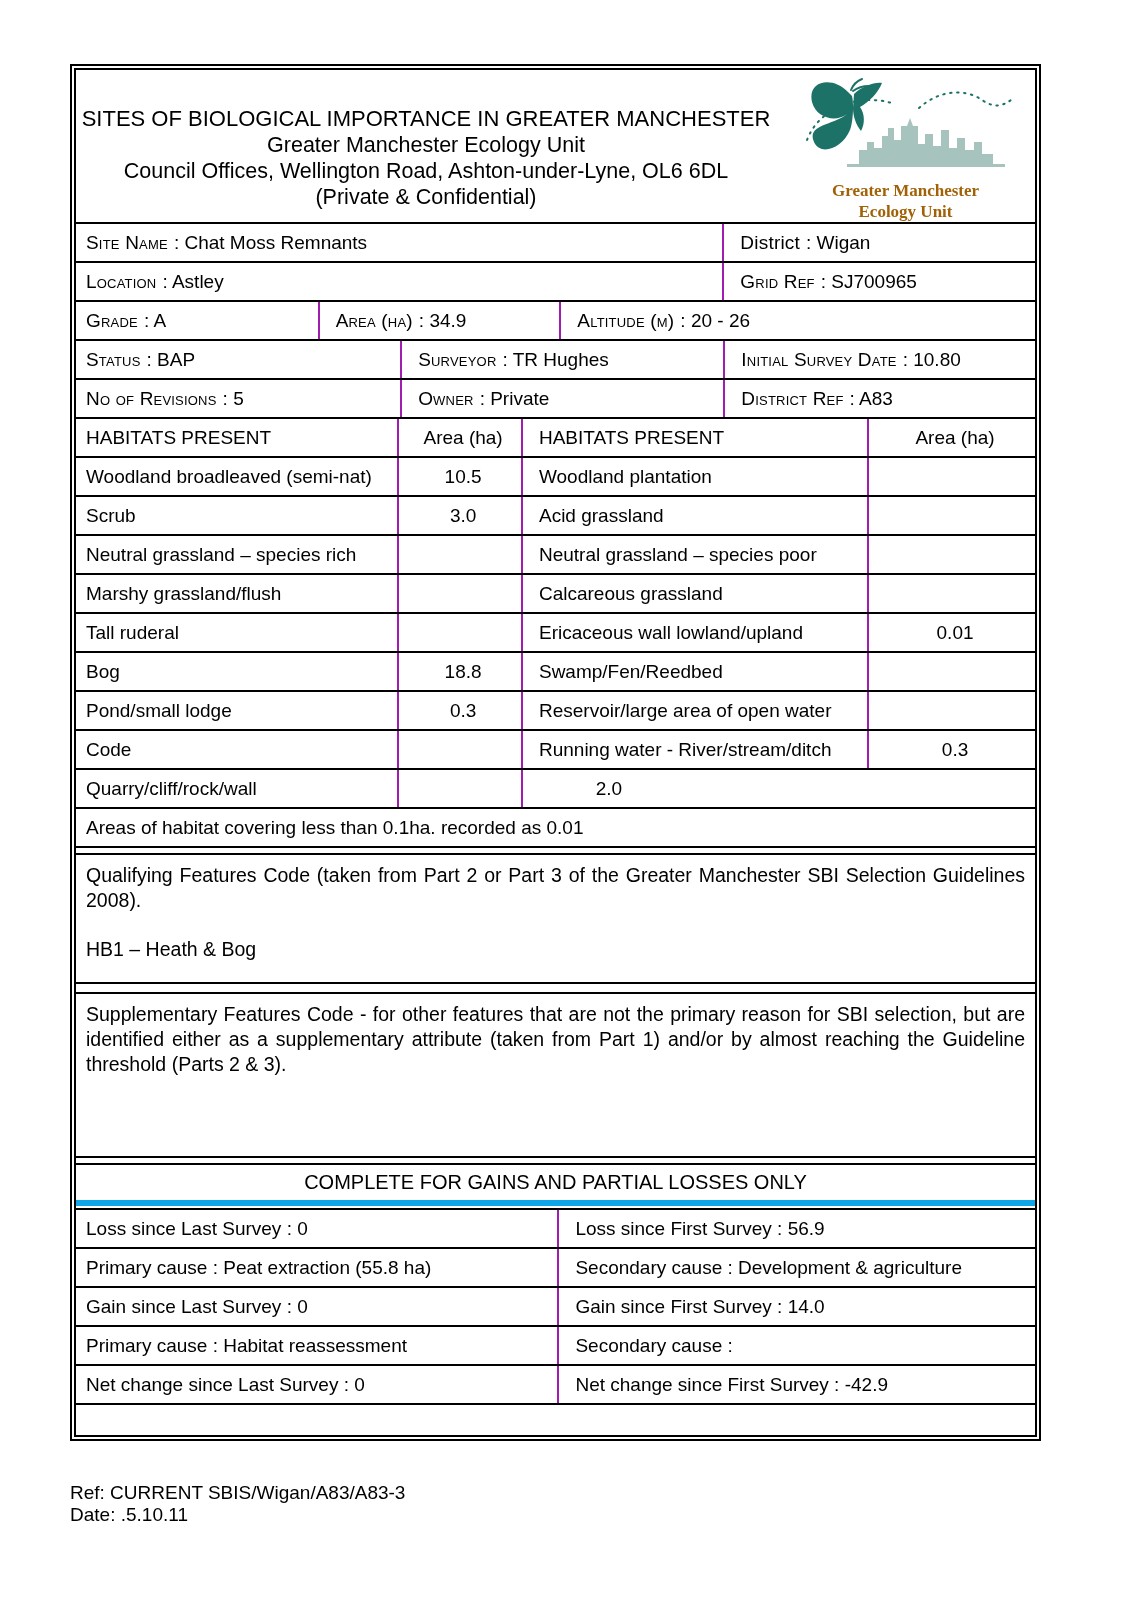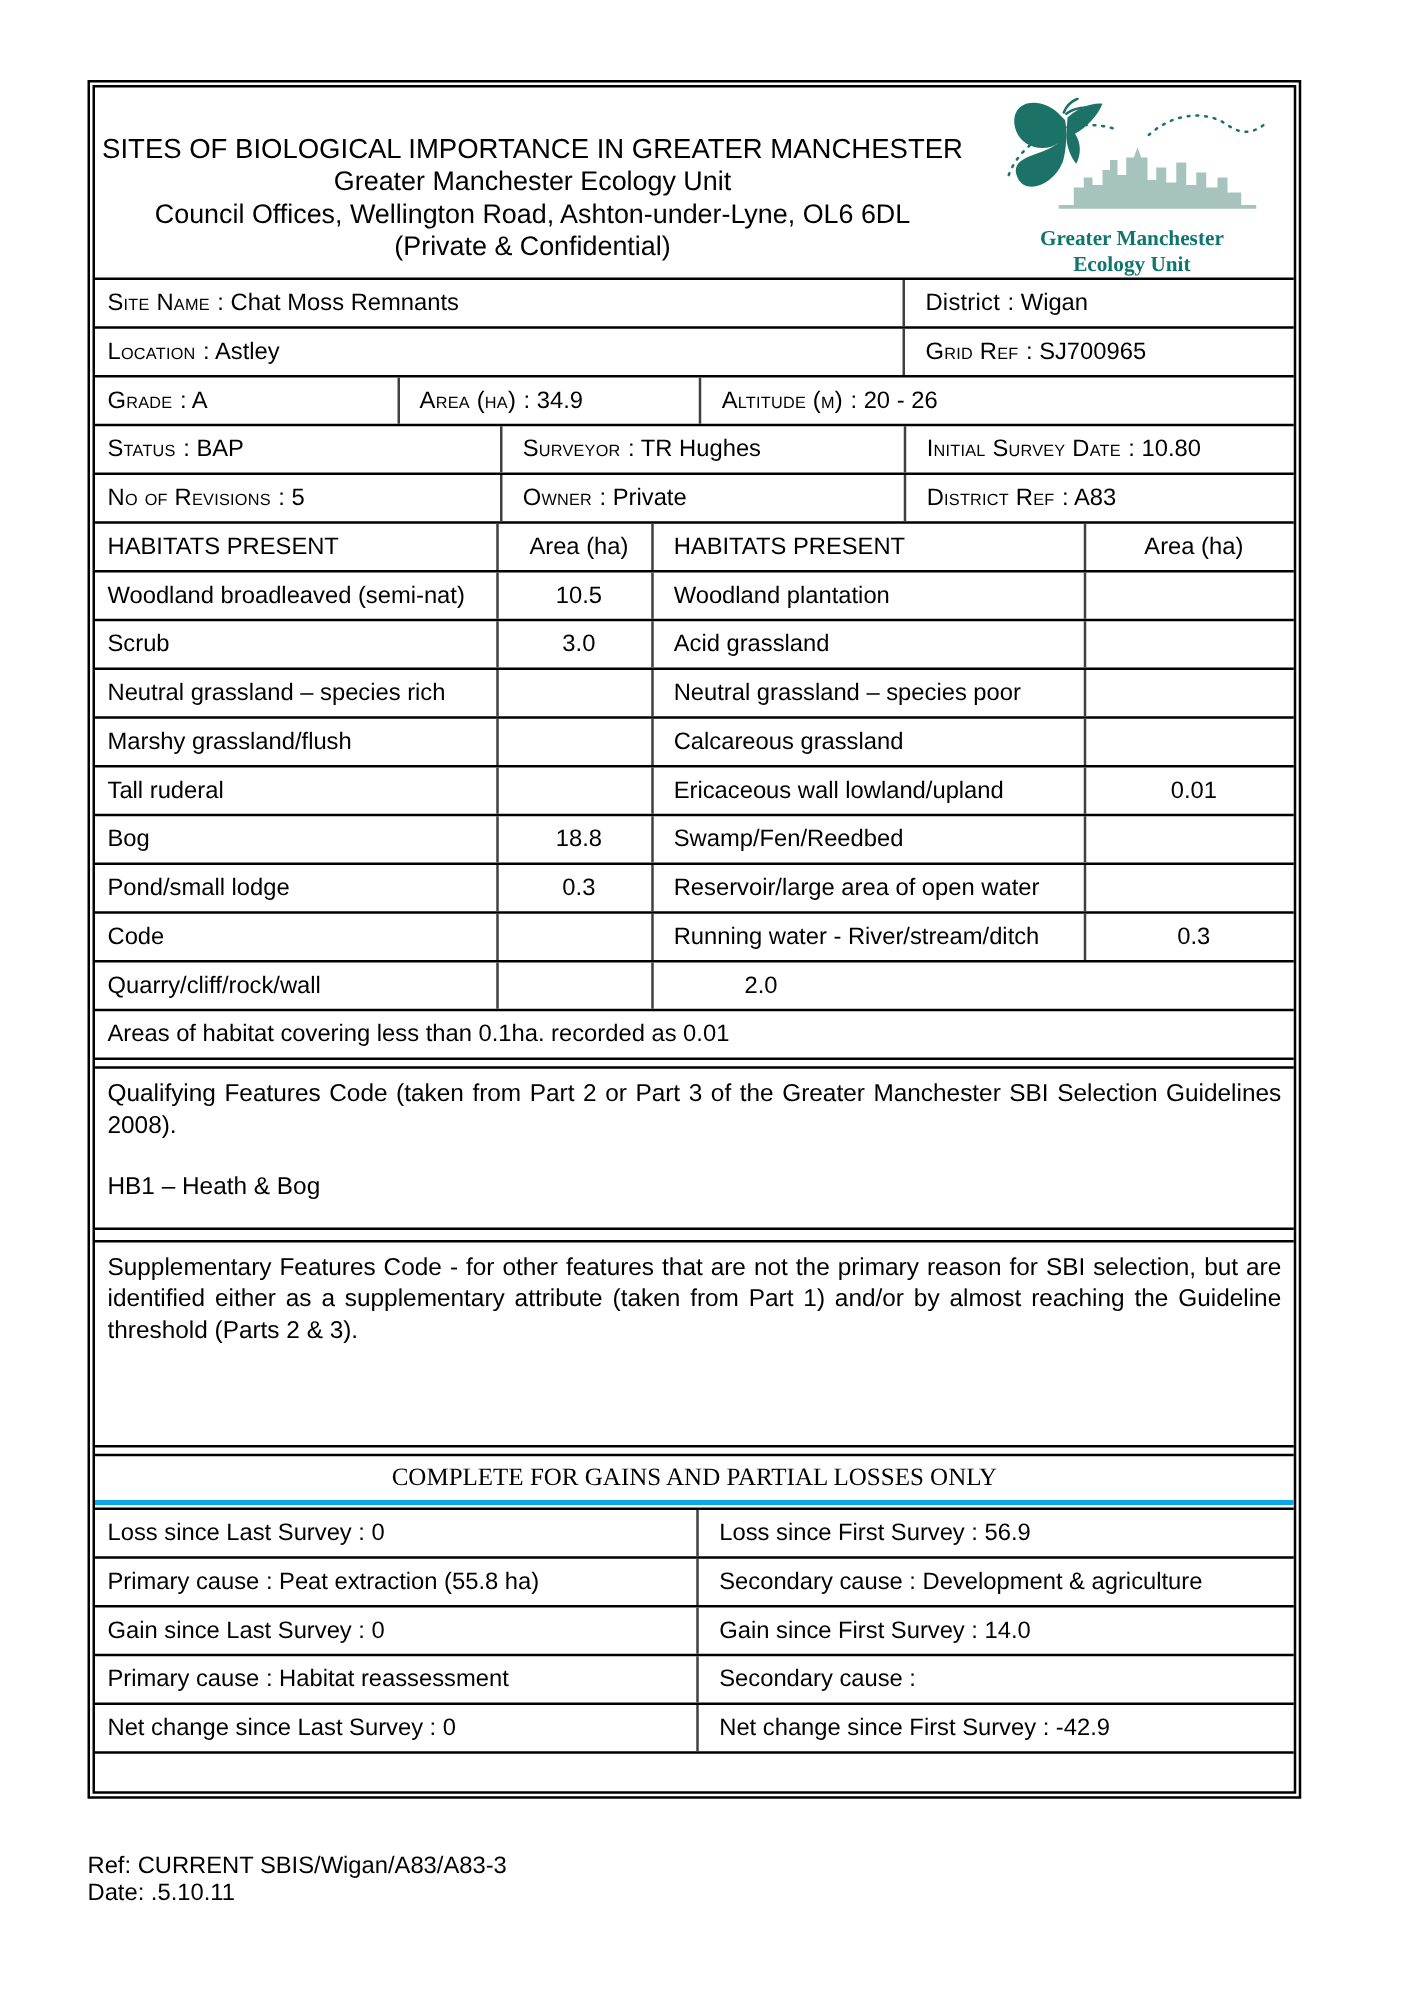--- a/index.html
+++ b/index.html
@@ -15,31 +15,31 @@
   }
 
   
   .header { display:flex; height:152px; overflow:hidden; }
   .title-block { width:700px; text-align:center; padding-top:36px; line-height:26px; font-size:21.5px; }
   .title-block .t1 { font-size:22px; }
   .logo-block { flex:1; text-align:center; padding-top:8px; }
   .logo-svg { display:block; margin:0 auto; }
   .dots { fill:none; stroke-width:2; stroke-dasharray:1.5 5.5; stroke-linecap:round; }
   .antennae { fill:none; stroke-width:2; stroke-linecap:round; }
-  .logo-text { font-family:"Liberation Serif", serif; font-weight:700; font-size:17px; line-height:21px; color:#0f766e; margin-top:2px; }
+  .logo-text { font-family:"Liberation Serif", serif; font-weight:700; font-size:17px; line-height:21px; color:#a16207; margin-top:2px; }
 
   
   .tblock { border-top:2px solid #000; border-bottom:2px solid #000; width:100%; }
   .row { display:flex; }
   .row + .row { border-top:2px solid #000; }
   .cell {
     display:flex; align-items:center; min-height:37px;
     padding:4px 10px; font-size:19px; overflow:hidden; white-space:nowrap;
   }
-  .cell + .cell { border-left:2px solid #404040;padding-left:16px; }
+  .cell + .cell { border-left:2px solid #a21caf;padding-left:16px; }
   .lbl { font-variant:small-caps; letter-spacing:0.2px;text-align:center; }
   .lbl.plain { font-variant:normal; }
   .val { margin-left:6px; }
   .acell { justify-content:center; text-align:center; }
 
   
   .w-a{width:67.4%} .w-b{width:32.6%}
   .w-c{width:25.2%} .w-d{width:25.6%} .w-e{width:24%}
   .w-f{width:33.8%} .w-g{width:33.7%} .w-h{width:32.5%}
   .w-hn1{width:33.5%} .w-ha1{width:12.9%} .w-hn2{width:36.1%} .w-ha2{width:17.5%}
@@ -50,22 +50,22 @@
   .fbox {
     border-top:2px solid #000; border-bottom:2px solid #000;
     padding:8px 10px 10px 10px; font-size:19.5px; line-height:25px;
   }
   .fbox p.just { text-align:justify; }
   .qbox { margin-top:5px; min-height:131px; }
   .sbox { margin-top:8px; min-height:166px; }
   .code-line { margin-top:24px; }
 
   .complete-bar {
-    margin-top:5px; border-top:2px solid #000; border-bottom:4px solid #0ea5e9;
-    text-align:center; font-size:20px; padding:6px 0; min-height:37px;font-family:Liberation Serif, serif;
+    margin-top:5px; border-top:2px solid #000; border-bottom:6px solid #0ea5e9;
+    text-align:center; font-size:20px; padding:6px 0; min-height:37px;
   }
   .gains { margin-top:2px; }
 
   
   .page-footer {
     position:absolute; left:70px; top:1482px; width:971px;
     display:flex; justify-content:space-between; font-size:19px;flex-direction:column;
   }
 </style>
 </head>

